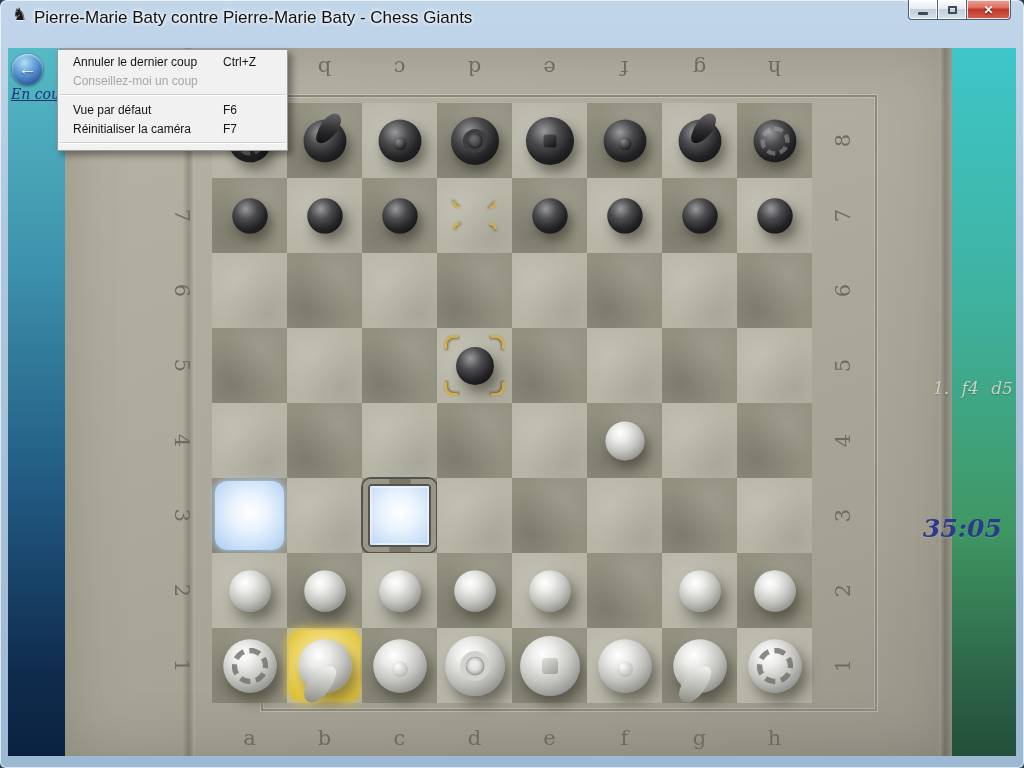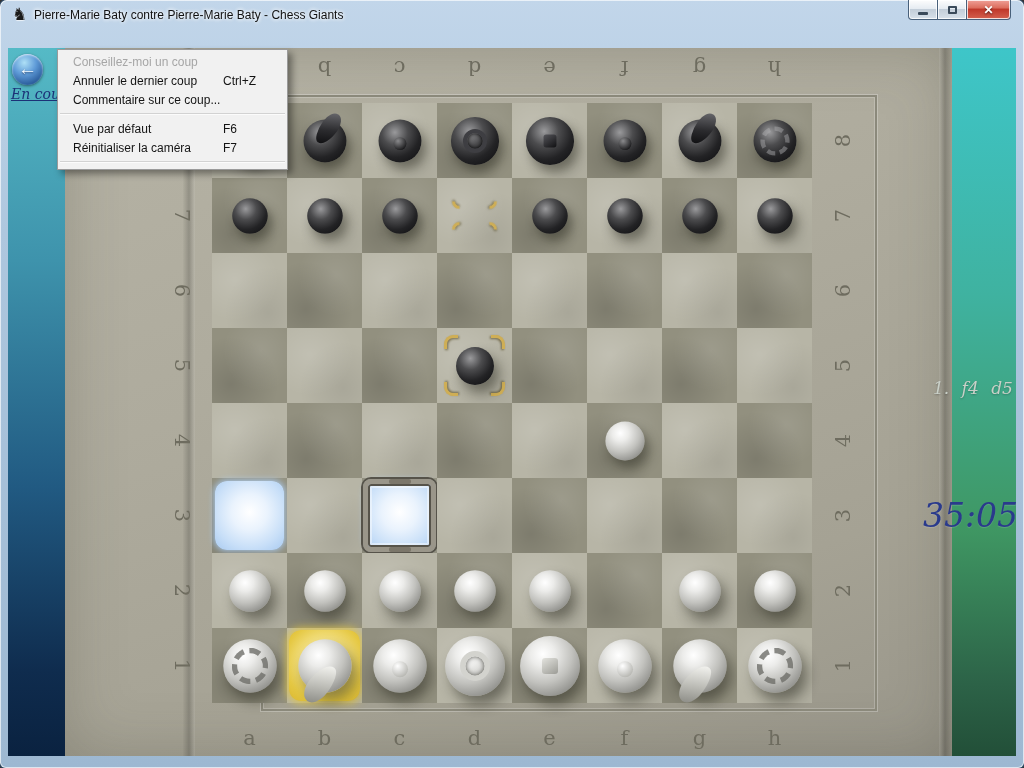--- a/index.html
+++ b/index.html
@@ -3,21 +3,21 @@
 <meta charset="utf-8">
 <style>
   html,body{margin:0;padding:0;background:#333;}
   *{box-sizing:border-box;}
   .app{position:relative;width:1024px;height:768px;font-family:"Liberation Sans",sans-serif;
     background:linear-gradient(180deg,#c2d6ea 0%,#aec7de 30%,#9db8d2 100%);
     border-radius:7px 7px 6px 6px;overflow:hidden;box-shadow:inset 0 0 0 1px rgba(255,255,255,.65),0 0 0 1px #2e4e6e;}
   
   .titlebar{position:absolute;left:0;top:0;width:100%;height:31px;}
   .app-icon{position:absolute;left:12px;top:6px;width:18px;height:18px;font-size:17px;line-height:18px;color:#1b1b1b;text-shadow:0 1px 1px rgba(255,255,255,.7);}
-  .title-text{position:absolute;left:34px;top:8px;font-size:12px;color:#111;text-shadow:0 0 4px #fff,0 0 4px #fff;white-space:nowrap;}
+  .title-text{position:absolute;left:34px;top:8px;font-size:17px;color:#111;text-shadow:0 0 4px #fff,0 0 4px #fff;white-space:nowrap;}
   .win-buttons{position:absolute;right:13px;top:0;display:flex;}
   .win-btn{height:20px;border:1px solid #48607a;border-top:none;display:flex;align-items:center;justify-content:center;
     background:linear-gradient(180deg,#fdfdfd 0%,#e6ecf2 45%,#c3ced9 50%,#d8e1ea 100%);
     color:#3a4a5a;font-size:10px;box-shadow:inset 0 0 0 1px rgba(255,255,255,.8);}
   .win-btn.min{width:30px;border-radius:0 0 0 4px;}
   .win-btn.max{width:28px;border-left:none;border-right:none;}
   .win-btn.max span{display:block;width:9px;height:8px;border:2px solid #3a4a5a;border-radius:1px;}
   .win-btn.min span{display:block;width:10px;height:3px;background:#3a4a5a;margin-top:8px;border-radius:1px;}
   .win-btn.close{width:45px;border-radius:0 0 4px 0;color:#fff;font-size:12px;font-weight:bold;
     background:linear-gradient(180deg,#f0a198 0%,#dd6f5f 40%,#c0392b 50%,#d4604e 100%);text-shadow:0 1px 2px rgba(0,0,0,.6);}
@@ -96,21 +96,21 @@
   .pc.white.knight::after{background:linear-gradient(150deg,#f2f2ee 10%,#bcbcb6 55%,#84847e 100%);transform:translate(-72%,-8%) rotate(38deg);}
   .pc.black.knight::after{background:linear-gradient(330deg,#6a6a6e 5%,#2b2b2e 55%,#0a0a0c 100%);transform:translate(-30%,-86%) rotate(215deg);}
   
   .back-btn{position:absolute;left:4px;top:6px;width:31px;height:31px;border-radius:50%;cursor:pointer;
     background:radial-gradient(circle at 40% 28%,#aee0f6 0%,#5f9bd8 40%,#2c5f9e 75%,#1b3f70 100%);
     box-shadow:0 1px 3px rgba(0,0,0,.5), inset 0 1px 2px rgba(255,255,255,.7);
     color:#f4faff;font-size:19px;line-height:29px;text-align:center;font-weight:bold;text-shadow:0 1px 2px rgba(0,0,30,.6);}
   .status-label{position:absolute;left:3px;top:38px;font-family:"DejaVu Serif",serif;font-style:italic;font-size:14px;color:#1c3277;white-space:nowrap;text-decoration:underline;}
   
   .move-list{position:absolute;left:925px;top:330px;width:80px;font-family:"DejaVu Serif",serif;font-style:italic;font-size:17px;color:#c9d0c8;text-shadow:0 1px 2px rgba(0,0,0,.25);word-spacing:7px;}
-  .clock{position:absolute;left:915px;top:448px;width:95px;font-family:"DejaVu Serif",serif;font-style:italic;font-size:33px;color:#2a3a8c;text-shadow:0 1px 1px rgba(255,255,255,.15);}
+  .clock{position:absolute;left:915px;top:466px;width:95px;font-family:"DejaVu Serif",serif;font-style:italic;font-size:25px;color:#2a3a8c;text-shadow:0 1px 1px rgba(255,255,255,.15);font-weight:bold;}
   .turn-message{position:absolute;left:740px;top:676px;width:264px;text-align:right;font-family:"DejaVu Serif",serif;font-style:italic;font-size:21px;color:#eceae2;text-shadow:1px 1px 3px rgba(0,0,0,.55);white-space:nowrap;}
   
   .ctx-menu{position:absolute;left:57px;top:49px;width:231px;background:#f1f1f1;border:1px solid #9a9a9a;
     box-shadow:4px 4px 7px rgba(0,0,0,.4);padding:2px 0;z-index:50;}
   .menu-item{display:flex;align-items:center;height:19px;font-size:12px;color:#141414;padding:0 8px 0 15px;cursor:default;}
   .menu-item .mi-label{flex:1;white-space:nowrap;}
   .menu-item .mi-short{width:56px;text-align:left;}
   .menu-item.disabled{color:#a6a6a6;}
   .menu-item.highlighted{background:linear-gradient(180deg,#5f97e6,#3e7cda);color:#05132b;}
   .menu-sep{height:0;border-top:1px solid #d2d2d2;border-bottom:1px solid #fbfbfb;margin:4px 2px;}
@@ -337,30 +337,26 @@
     <div class="strip-right"></div>
 
     <div class="back-btn"><span>←</span></div>
     <div class="status-label">En cours</div>
 
     <div class="move-list">1. f4 d5</div>
     <div class="clock">35:05</div>
   </div>
 
   <div class="ctx-menu">
-      <div class="menu-item disabled">
-        <span class="mi-label">Conseillez-moi un coup</span>
-        <span class="mi-short"></span>
-      </div>
       <div class="menu-item normal">
         <span class="mi-label">Annuler le dernier coup</span>
         <span class="mi-short">Ctrl+Z</span>
       </div>
-      <div class="menu-item normal">
-        <span class="mi-label">Commentaire sur ce coup...</span>
+      <div class="menu-item disabled">
+        <span class="mi-label">Conseillez-moi un coup</span>
         <span class="mi-short"></span>
       </div>
       <div class="menu-sep"></div>
       <div class="menu-item normal">
         <span class="mi-label">Vue par défaut</span>
         <span class="mi-short">F6</span>
       </div>
       <div class="menu-item normal">
         <span class="mi-label">Réinitialiser la caméra</span>
         <span class="mi-short">F7</span>

